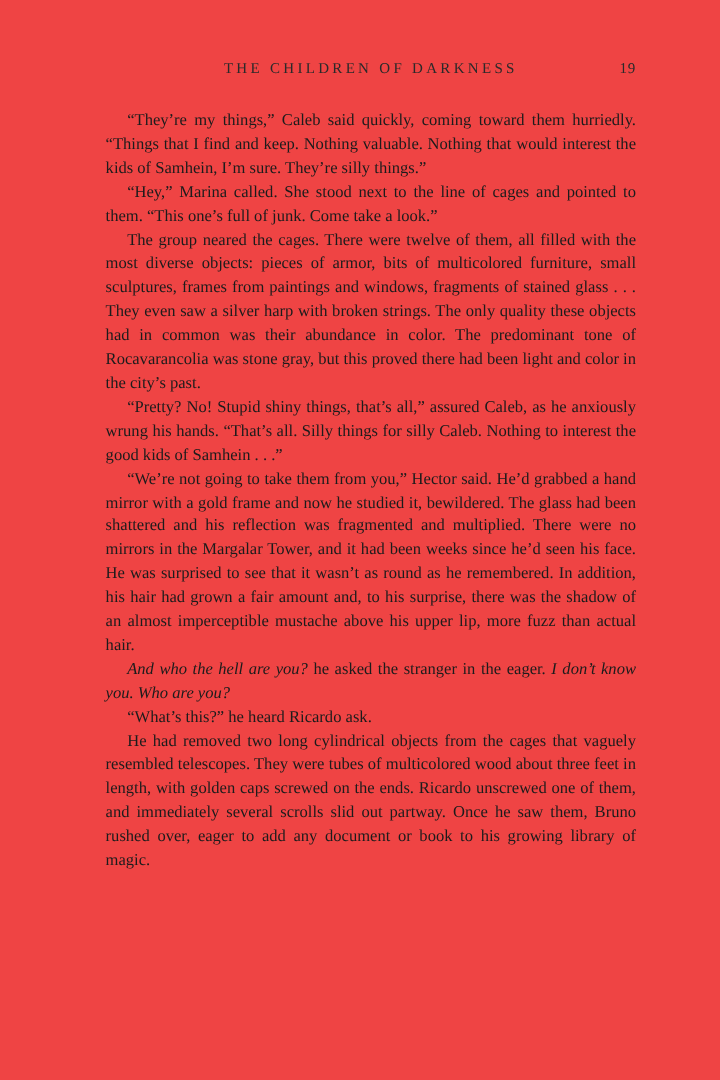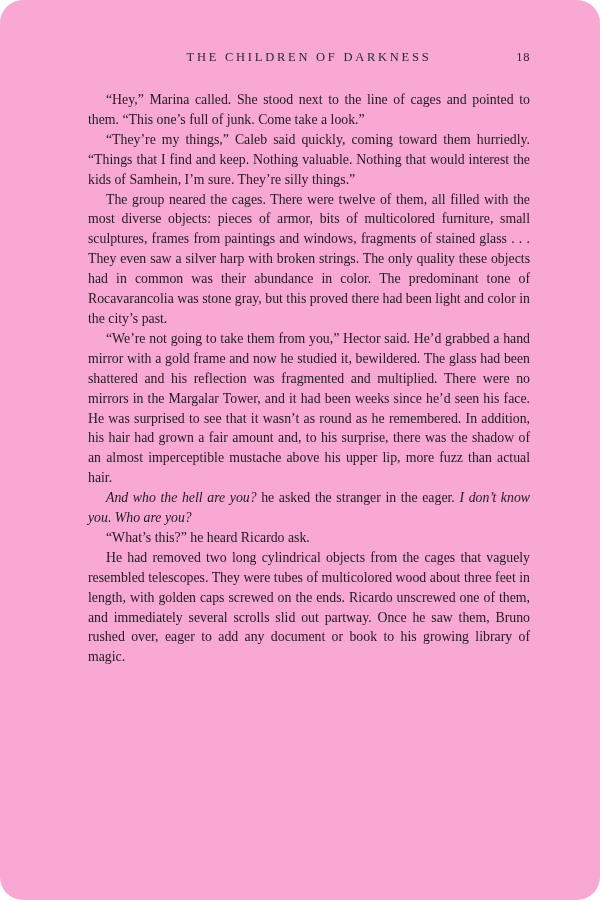--- a/index.html
+++ b/index.html
@@ -51,27 +51,28 @@
     padding: 0;
     text-indent: 18px;
   }
   .body-text em {
     font-style: italic;
   }
 </style>
 </head>
 <body>
 
-<div class="page" style="background: #f9a8d4; color: rgb(28, 28, 28); border-radius: 23px;">
+<div class="page" style="background: #ef4444; color: rgb(28, 28, 28);">
   <header class="running-header">
     <span>THE CHILDREN OF DARKNESS</span>
-    <span class="page-number">18</span>
+    <span class="page-number">19</span>
   </header>
   <main class="body-text" id="body-text">
+      <p><span>“They’re my things,” Caleb said quickly, coming toward them hurriedly. “Things that I find and keep. Nothing valuable. Nothing that would interest the kids of Samhein, I’m sure. They’re silly things.”</span></p>
       <p><span>“Hey,” Marina called. She stood next to the line of cages and pointed to them. “This one’s full of junk. Come take a look.”</span></p>
-      <p><span>“They’re my things,” Caleb said quickly, coming toward them hurriedly. “Things that I find and keep. Nothing valuable. Nothing that would interest the kids of Samhein, I’m sure. They’re silly things.”</span></p>
       <p><span>The group neared the cages. There were twelve of them, all filled with the most diverse objects: pieces of armor, bits of multicolored furniture, small sculptures, frames from paintings and windows, fragments of stained glass . . . They even saw a silver harp with broken strings. The only quality these objects had in common was their abundance in color. The predominant tone of Rocavarancolia was stone gray, but this proved there had been light and color in the city’s past.</span></p>
+      <p><span>“Pretty? No! Stupid shiny things, that’s all,” assured Caleb, as he anxiously wrung his hands. “That’s all. Silly things for silly Caleb. Nothing to interest the good kids of Samhein . . .”</span></p>
       <p><span>“We’re not going to take them from you,” Hector said. He’d grabbed a hand mirror with a gold frame and now he studied it, bewildered. The glass had been shattered and his reflection was fragmented and multiplied. There were no mirrors in the Margalar Tower, and it had been weeks since he’d seen his face. He was surprised to see that it wasn’t as round as he remembered. In addition, his hair had grown a fair amount and, to his surprise, there was the shadow of an almost imperceptible mustache above his upper lip, more fuzz than actual hair.</span></p>
       <p><em>And who the hell are you?</em><span> he asked the stranger in the eager. </span><em>I don’t know you. Who are you?</em></p>
       <p><span>“What’s this?” he heard Ricardo ask.</span></p>
       <p><span>He had removed two long cylindrical objects from the cages that vaguely resembled telescopes. They were tubes of multicolored wood about three feet in length, with golden caps screwed on the ends. Ricardo unscrewed one of them, and immediately several scrolls slid out partway. Once he saw them, Bruno rushed over, eager to add any document or book to his growing library of magic.</span></p>
     </main>
 </div>
 
 </body></html>

